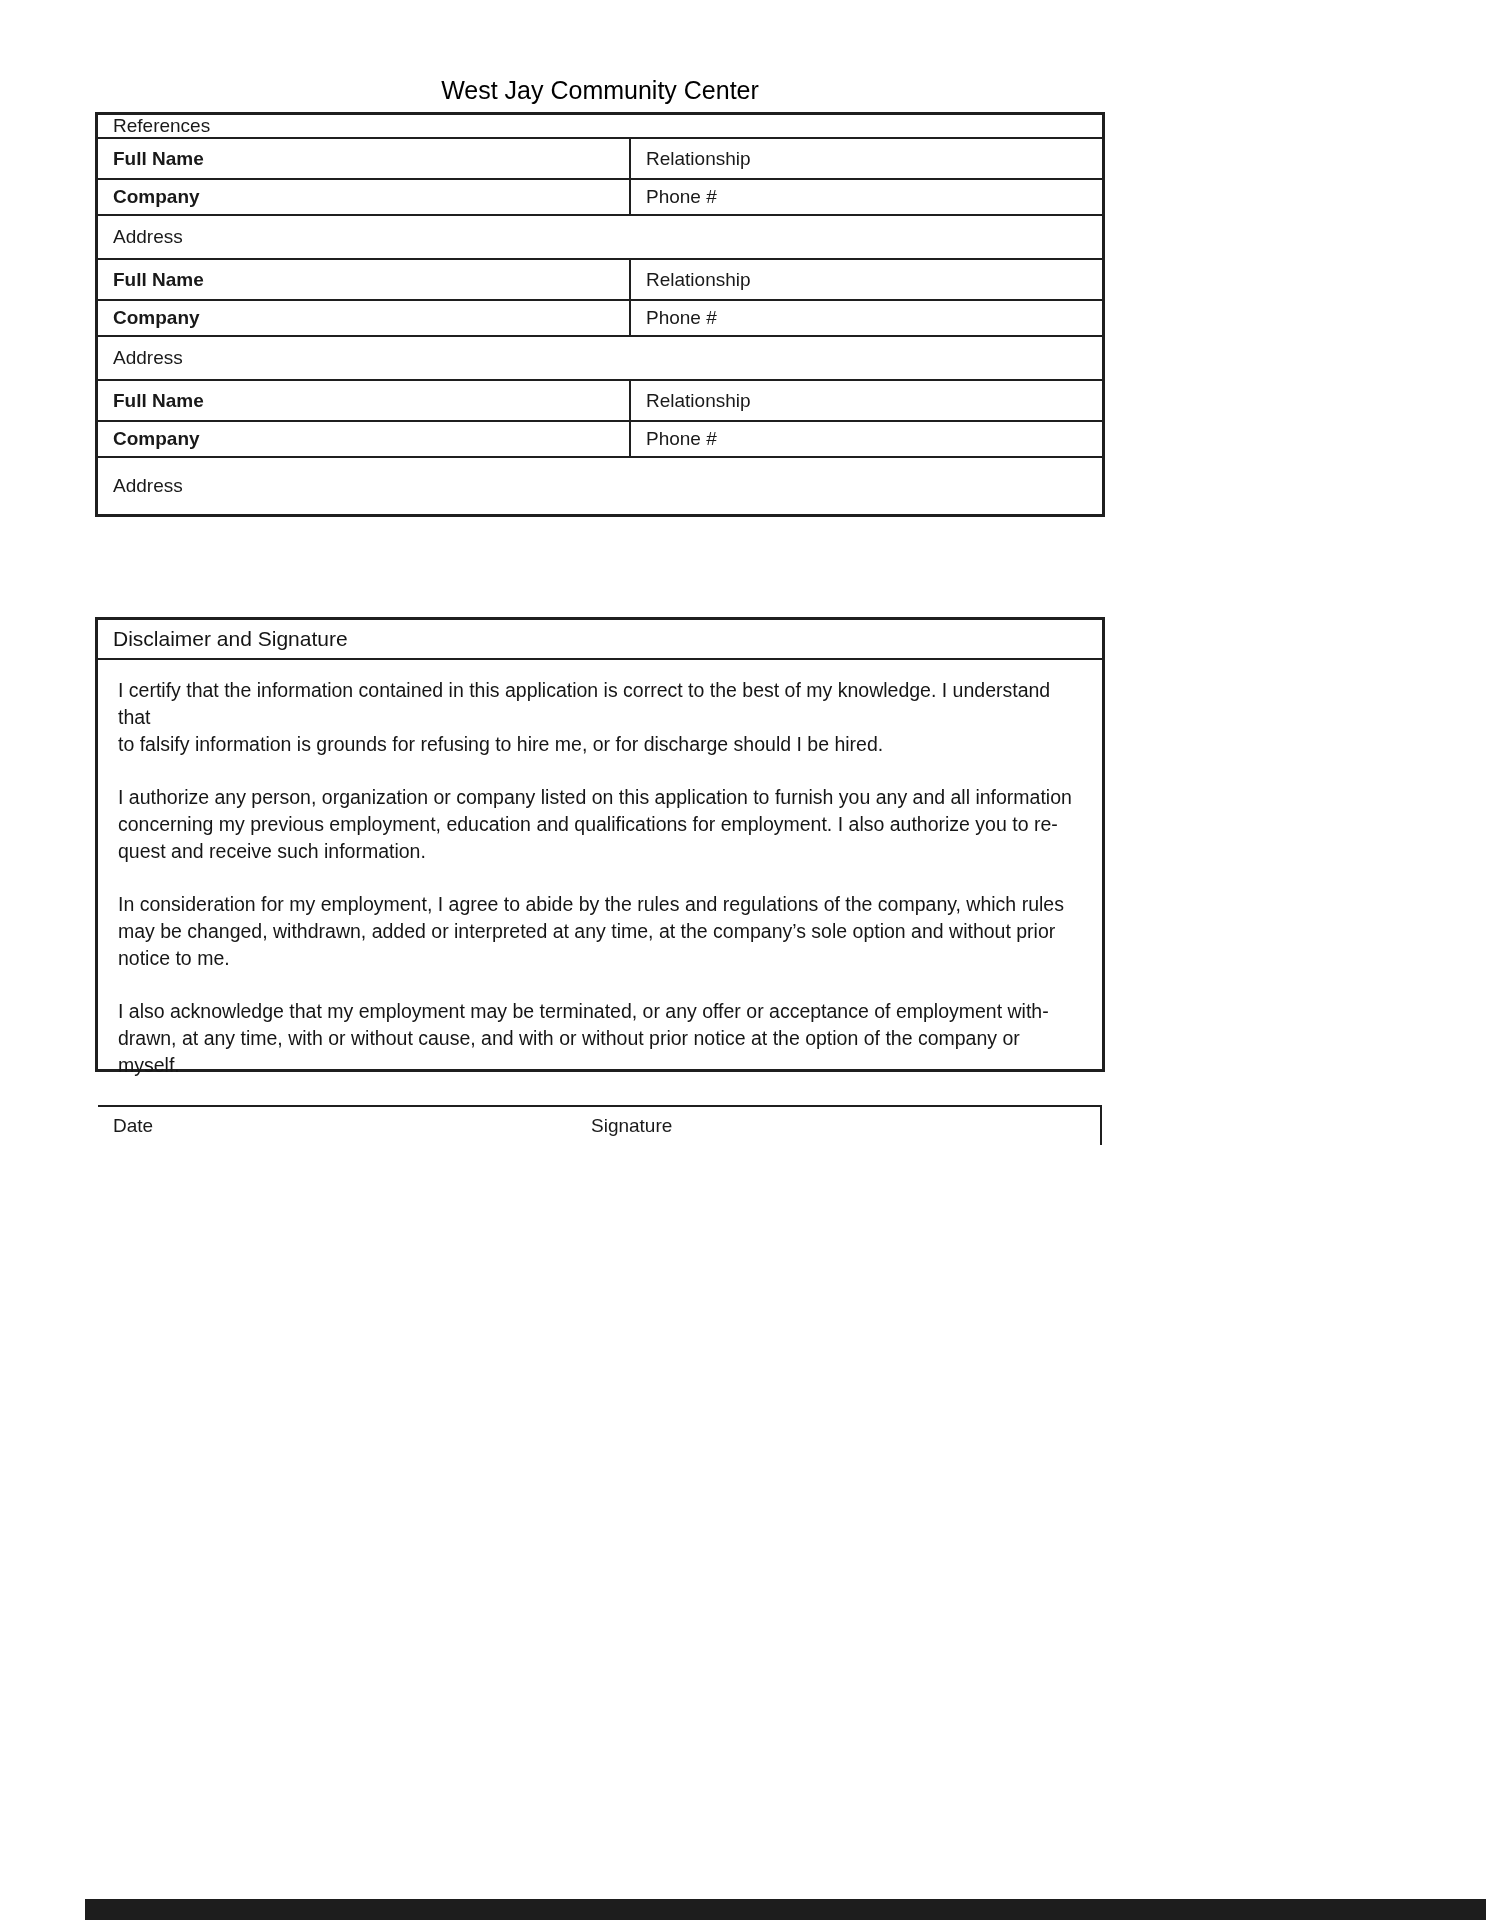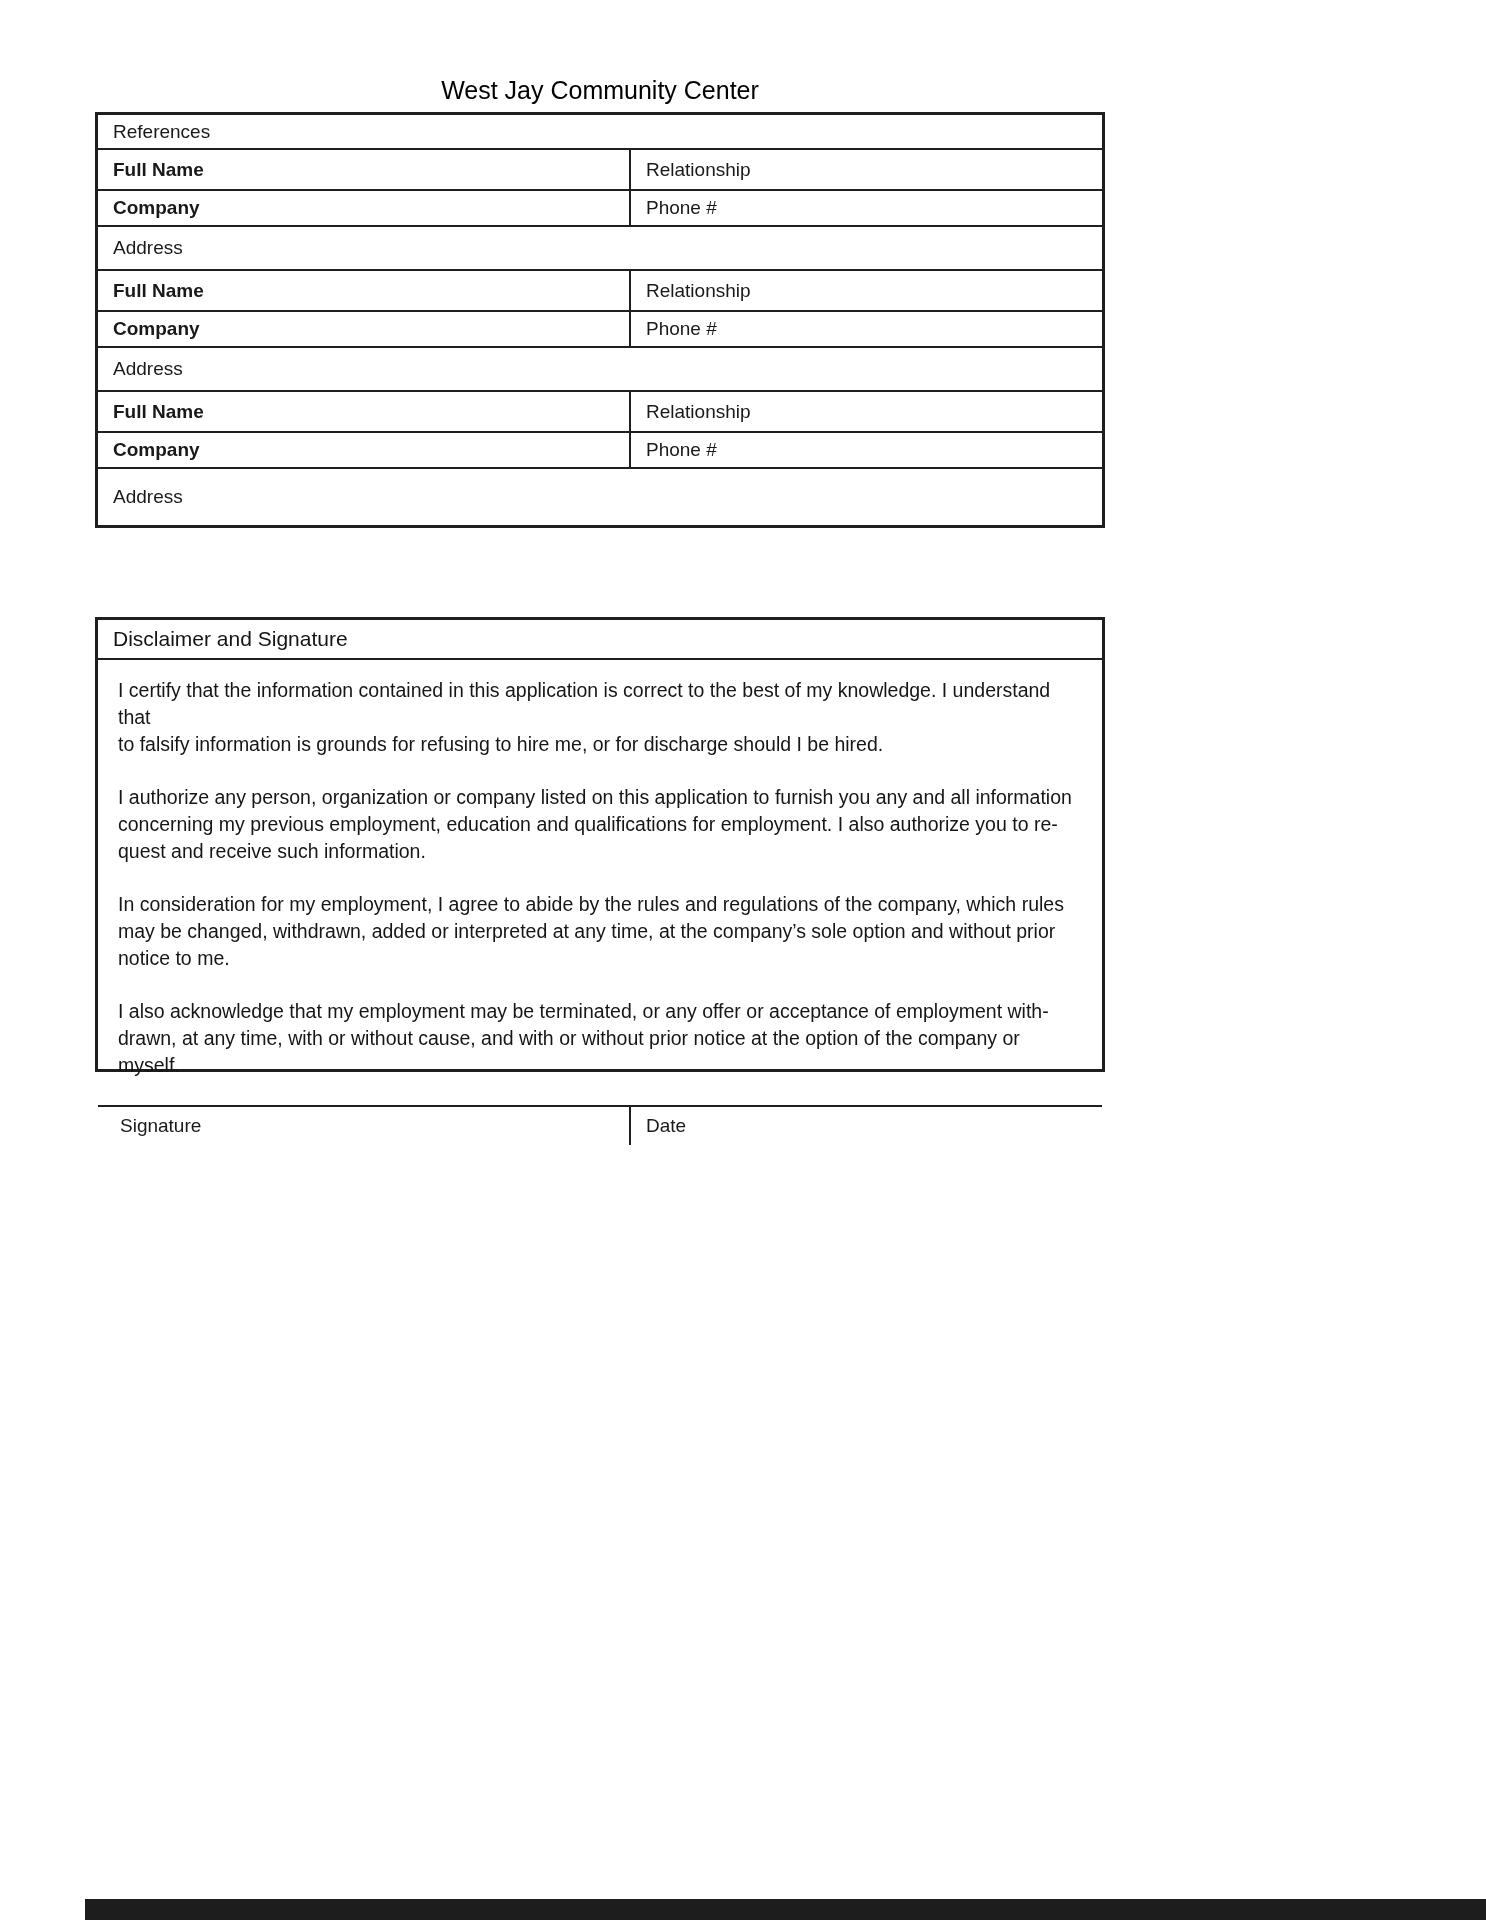--- a/index.html
+++ b/index.html
@@ -36,21 +36,21 @@
   .t-row .cell {
     display: flex;
     align-items: center;
     padding-left: 15px;
     font-size: 19px;
     color: #191919;
   }
   .t-row .cell.left  { flex: 0 0 533px; border-right: 2px solid #1f1f1f; font-weight: bold; }
   .t-row .cell.right { flex: 1 1 auto; }
   .t-row .cell.full  { flex: 1 1 auto; }
-  .h-hdr  { height: 35px; }
+  .h-hdr  { height: 24px; }
   .h-std  { height: 36px; }
   .h-name { height: 41px; }
   .h-addr { height: 44px; }
   .h-addr-last { height: 56px; }
   .section-hdr {
     display: flex;
     align-items: center;
     padding-left: 15px;
     font-size: 21px;
     color: #141414;
@@ -156,18 +156,18 @@
     <p class="para">I authorize any person, organization or company listed on this application to furnish you any and all information
 concerning my previous employment, education and qualifications for employment. I also authorize you to re-
 quest and receive such information.</p>
     <p class="para">In consideration for my employment, I agree to abide by the rules and regulations of the company, which rules
 may be changed, withdrawn, added or interpreted at any time, at the company’s sole option and without prior
 notice to me.</p>
     <p class="para">I also acknowledge that my employment may be terminated, or any offer or acceptance of employment with-
 drawn, at any time, with or without cause, and with or without prior notice at the option of the company or myself.</p>
   </div>
   <div class="sig-row">
+    <div class="cell right">Date</div>
     <div class="cell left">Signature</div>
-    <div class="cell right">Date</div>
   </div>
 </div>
 
 <div class="scan-bar"></div>
 
 </body></html>

